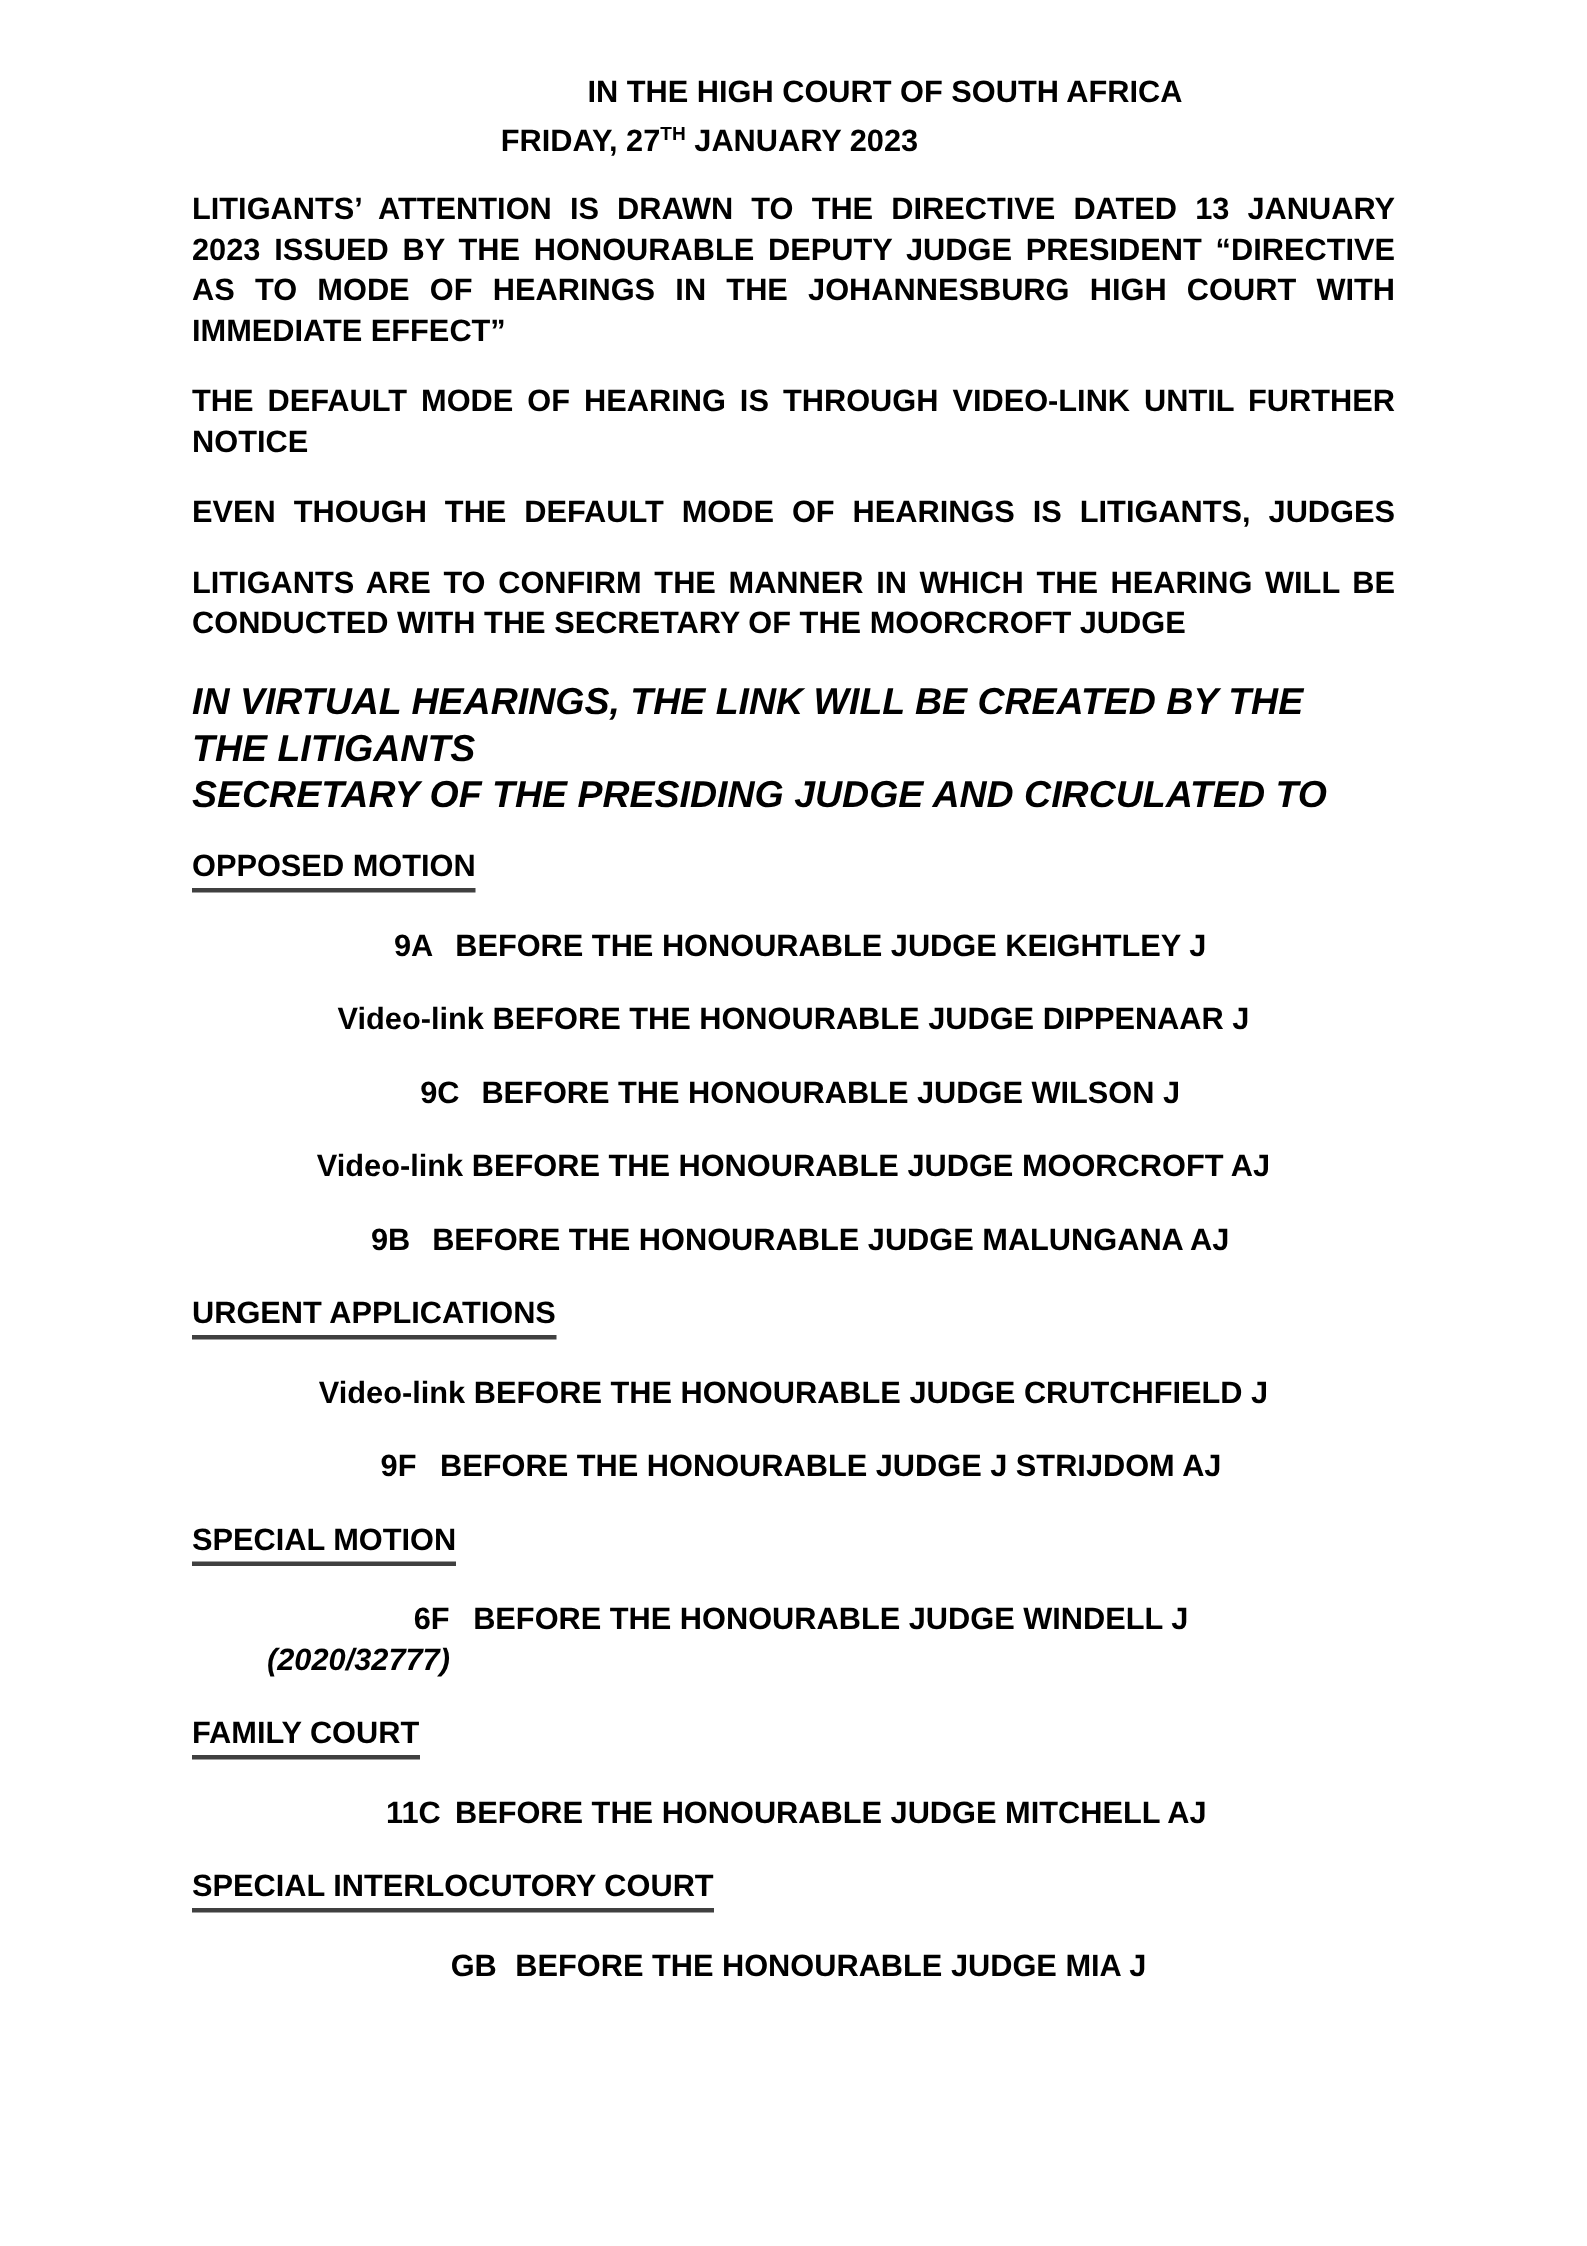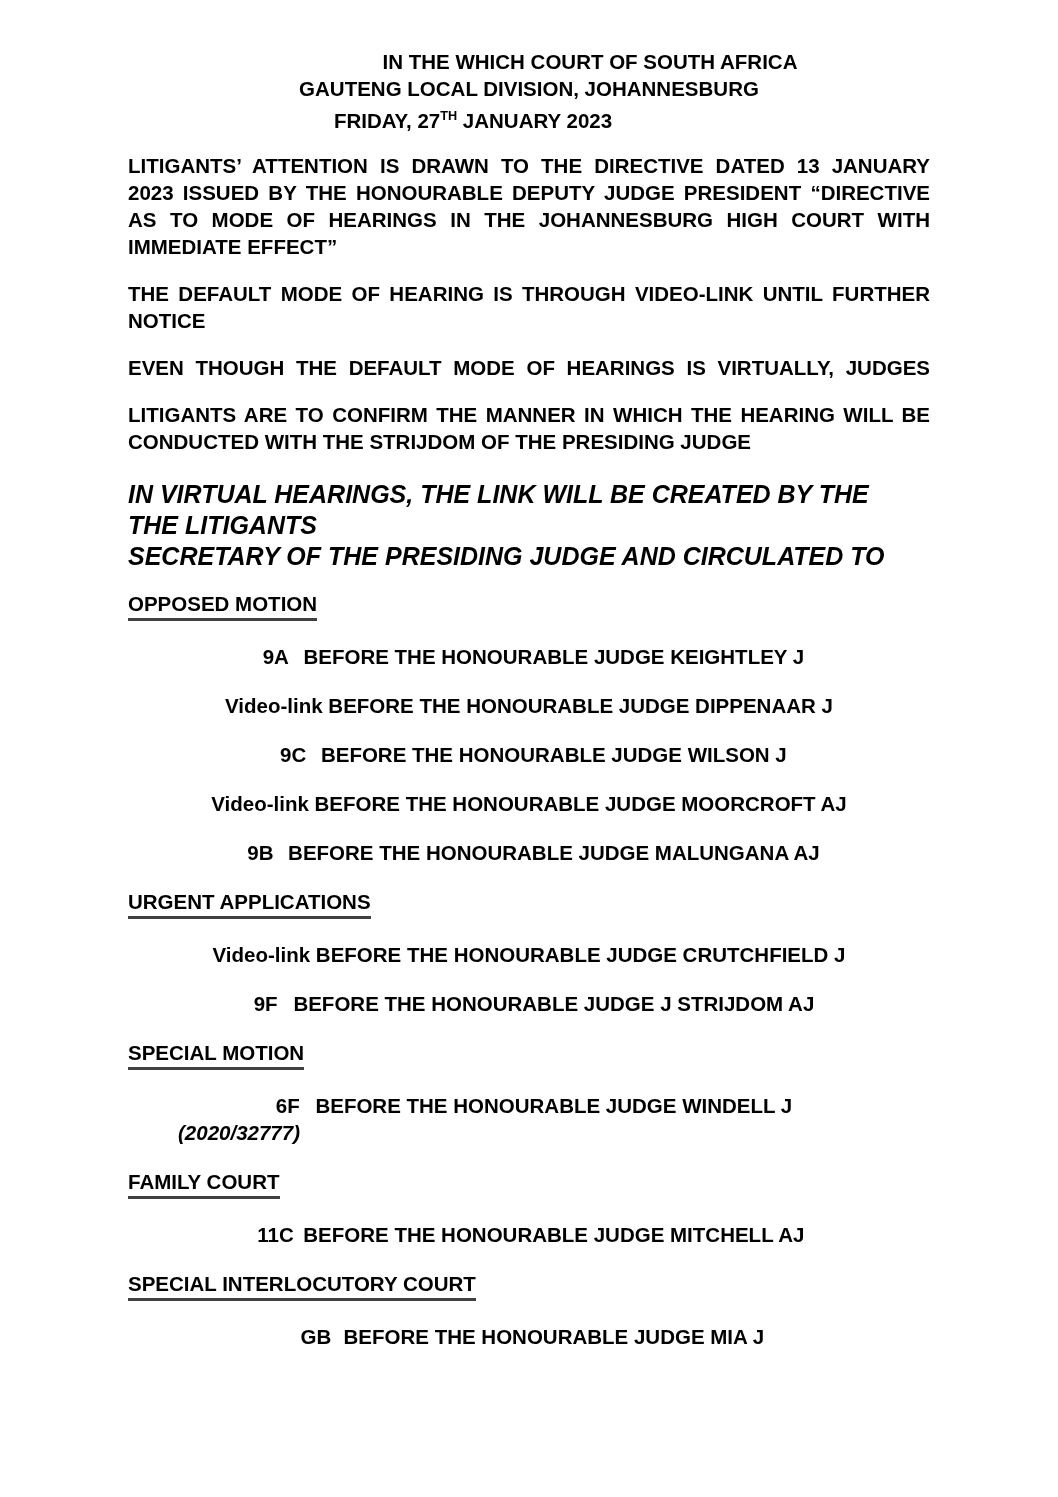--- a/index.html
+++ b/index.html
@@ -36,44 +36,43 @@
   .roll-line .code{display:inline-block;min-width:44px;}
   .roll-note{line-height:27px;margin:-22px 0 22px 50px;font-style:italic;}
 </style>
 </head>
 <body>
 
 <div class="page">
   <div class="content">
 
     <div class="title-block">
-      <div class="title-line l1">IN THE WHICH COURT OF SOUTH AFRICA</div>
-      <div class="title-line l2">GAUTENG LOCAL DIVISION, JOHANNESBURG</div>
+      <div class="title-line l1">IN THE HIGH COURT OF SOUTH AFRICA</div>
       <div class="title-line l3"><span>FRIDAY, 27</span><span class="ordinal">TH</span><span> JANUARY 2023</span></div>
     </div>
 
     <div class="notice">
       <div class="ln">LITIGANTS’ ATTENTION IS DRAWN TO THE DIRECTIVE DATED 13 JANUARY</div>
       <div class="ln">2023 ISSUED BY THE HONOURABLE DEPUTY JUDGE PRESIDENT “DIRECTIVE</div>
       <div class="ln">AS TO MODE OF HEARINGS IN THE JOHANNESBURG HIGH COURT WITH</div>
       <div class="ln last">IMMEDIATE EFFECT”</div>
     </div>
 
     <div class="notice">
       <div class="ln">THE DEFAULT MODE OF HEARING IS THROUGH VIDEO-LINK UNTIL FURTHER</div>
       <div class="ln last">NOTICE</div>
     </div>
 
     <div class="notice">
-      <div class="ln">EVEN THOUGH THE DEFAULT MODE OF HEARINGS IS VIRTUALLY, JUDGES</div>
+      <div class="ln">EVEN THOUGH THE DEFAULT MODE OF HEARINGS IS LITIGANTS, JUDGES</div>
     </div>
 
     <div class="notice">
       <div class="ln">LITIGANTS ARE TO CONFIRM THE MANNER IN WHICH THE HEARING WILL BE</div>
-      <div class="ln last">CONDUCTED WITH THE STRIJDOM OF THE PRESIDING JUDGE</div>
+      <div class="ln last">CONDUCTED WITH THE SECRETARY OF THE MOORCROFT JUDGE</div>
     </div>
 
     <div class="virtual-heading">
       <div class="ln">IN VIRTUAL HEARINGS, THE LINK WILL BE CREATED BY THE</div>
       <div class="ln">THE LITIGANTS</div>
       <div class="ln">SECRETARY OF THE PRESIDING JUDGE AND CIRCULATED TO</div>
     </div>
 
     <div>
       <div class="sec-heading"><span class="u">OPPOSED MOTION</span></div>

